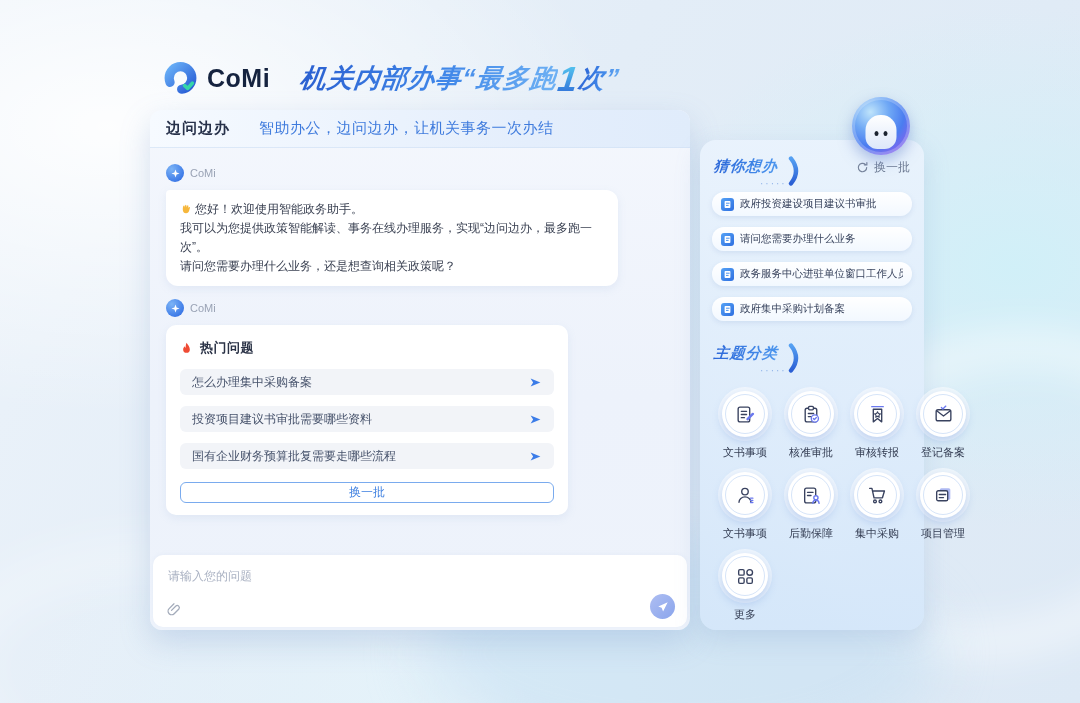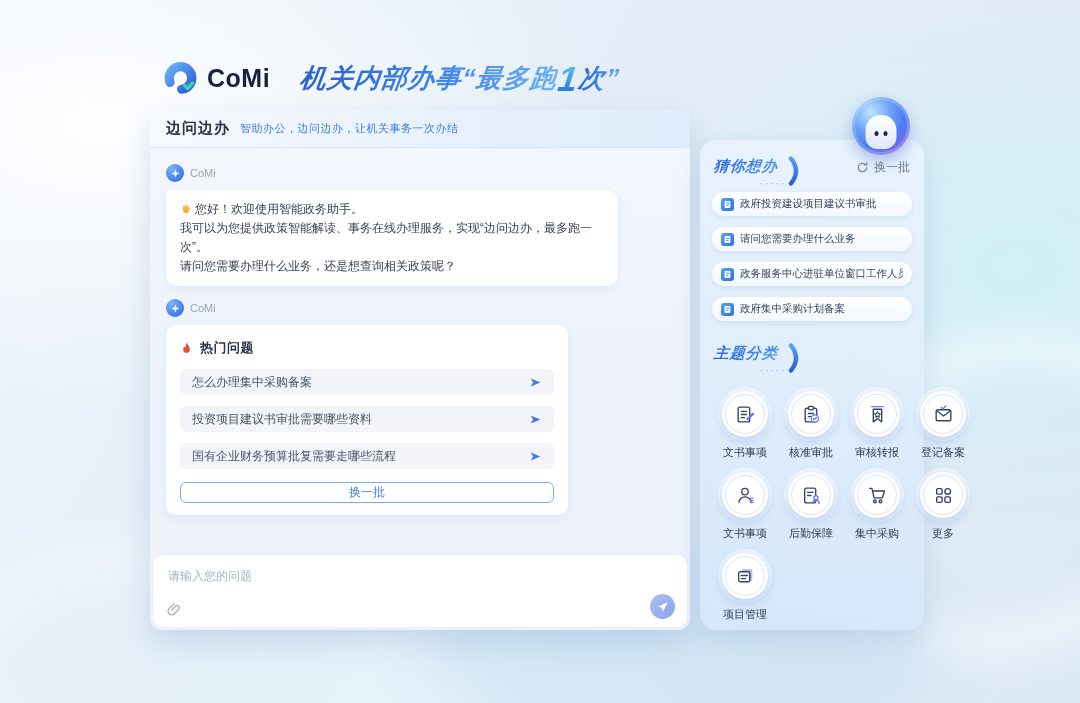--- a/index.html
+++ b/index.html
@@ -33,21 +33,21 @@
     -webkit-background-clip:text; background-clip:text; color:transparent; }
 
   
   .chat-panel{ position:absolute; left:150px; top:110px; width:540px; height:520px;
     border-radius:12px; display:flex; flex-direction:column; overflow:hidden;
     background:linear-gradient(180deg,#f4f7fd 0%,#edf2fb 55%,#eef3fb 100%);
     box-shadow:0 12px 30px rgba(120,150,200,.28); }
   .chat-header{ height:38px; flex:0 0 auto; display:flex; align-items:center; gap:10px; padding:0 16px;
     background:linear-gradient(90deg,#f6faff,#e4eefc 70%,#e0ecfb); border-bottom:1px solid rgba(210,225,245,.7); }
   .chat-header-title{ font-size:15px; font-weight:800; color:#27314a; letter-spacing:1px; }
-  .chat-header-sub{ font-size:11px; color:#3f7bdd; letter-spacing:.5px; }
+  .chat-header-sub{ font-size:15px; color:#3f7bdd; letter-spacing:.5px;margin-left:19px; }
   .chat-body{ flex:1 1 auto; padding:8px 16px 4px; overflow:hidden; }
   .bot-row{ display:flex; align-items:center; gap:6px; margin:8px 0 8px; }
   .bot-avatar{ width:18px; height:18px; border-radius:50%; display:flex; align-items:center; justify-content:center;
     background:radial-gradient(circle at 32% 28%,#7cb4f6,#3f7ce8 70%,#2f5fd4); }
   .bot-name{ font-size:11px; color:#9aa3b5; }
   .bubble{ width:fit-content; max-width:452px; background:#fff; border-radius:4px 12px 12px 12px;
     padding:10px 14px; font-size:12px; line-height:19px; color:#3a4152;
     box-shadow:0 3px 8px rgba(140,165,210,.15); }
   .bubble .wline{ display:block; }
   .wave-hand{ display:inline-block; vertical-align:-2px; margin-right:2px; }
@@ -391,38 +391,38 @@
               <path d="M2.5 3.2 h2.2 l2 9 h8 l1.9 -6.5 H5.4"></path>
               <circle cx="7.6" cy="15.6" r="1.3"></circle>
               <circle cx="12.8" cy="15.6" r="1.3"></circle>
             </svg>
         </span>
         <span class="topic-label">集中采购</span>
       </div>
       <div class="topic-item">
         <span class="topic-circle">
           <svg viewBox="0 0 20 20" width="21" height="21" fill="none" stroke="#39425f" stroke-width="1.3" stroke-linecap="round" stroke-linejoin="round">
+              <rect x="6.5" y="3" width="10" height="11" rx="1.5" fill="#aeb9f2" stroke="none"></rect>
+              <rect x="3.5" y="5.5" width="10.5" height="9.5" rx="1.5" fill="#fff"></rect>
+              <line x1="6" y1="9" x2="12" y2="9"></line>
+              <line x1="6" y1="12" x2="10" y2="12"></line>
+            </svg>
+        </span>
+        <span class="topic-label">项目管理</span>
+      </div>
+      <div class="topic-item">
+        <span class="topic-circle">
+          <svg viewBox="0 0 20 20" width="21" height="21" fill="none" stroke="#39425f" stroke-width="1.3" stroke-linecap="round" stroke-linejoin="round">
               <rect x="3.5" y="3.5" width="5.2" height="5.2" rx="1.2"></rect>
               <circle cx="14" cy="6.1" r="2.7"></circle>
               <rect x="3.5" y="11.3" width="5.2" height="5.2" rx="1.2"></rect>
               <rect x="11.3" y="11.3" width="5.2" height="5.2" rx="1.2"></rect>
             </svg>
         </span>
         <span class="topic-label">更多</span>
       </div>
-      <div class="topic-item">
-        <span class="topic-circle">
-          <svg viewBox="0 0 20 20" width="21" height="21" fill="none" stroke="#39425f" stroke-width="1.3" stroke-linecap="round" stroke-linejoin="round">
-              <rect x="6.5" y="3" width="10" height="11" rx="1.5" fill="#aeb9f2" stroke="none"></rect>
-              <rect x="3.5" y="5.5" width="10.5" height="9.5" rx="1.5" fill="#fff"></rect>
-              <line x1="6" y1="9" x2="12" y2="9"></line>
-              <line x1="6" y1="12" x2="10" y2="12"></line>
-            </svg>
-        </span>
-        <span class="topic-label">项目管理</span>
-      </div>
     </div>
   </div>
 
   <div class="avatar">
     <div class="octo"></div>
   </div>
 </div>
 
 </body></html>

